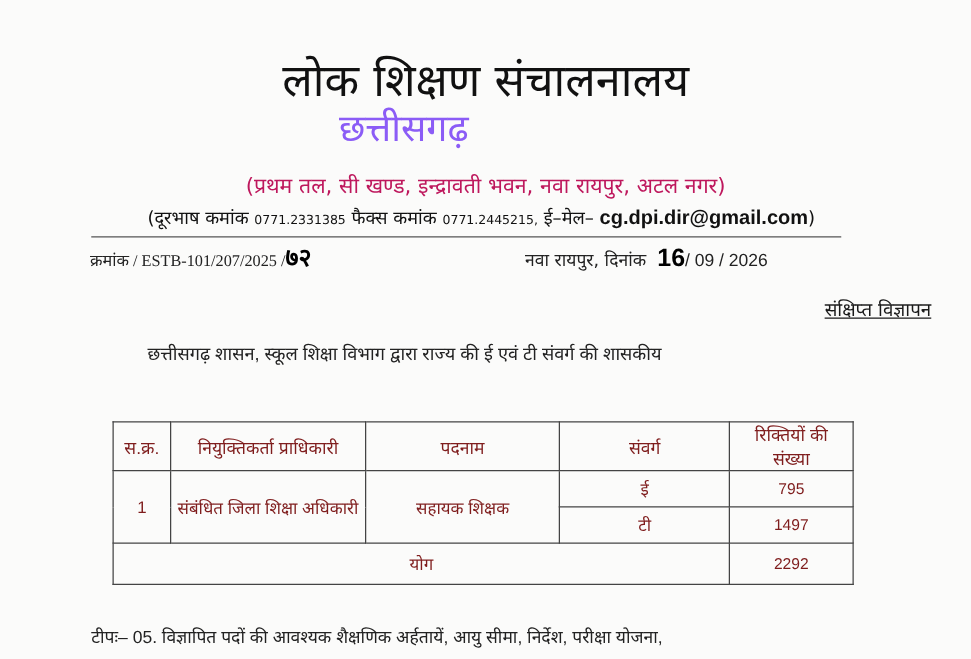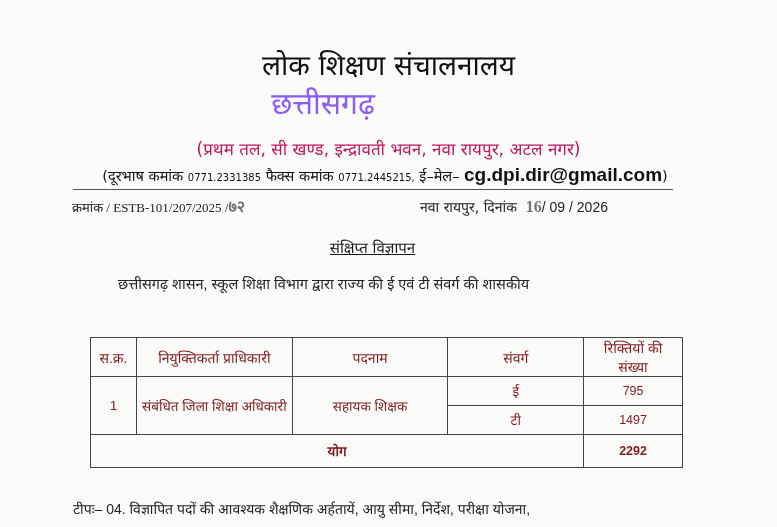--- a/index.html
+++ b/index.html
@@ -6,52 +6,52 @@
     body {
       width: 777px; height: 527px; overflow: hidden;
       background: #fbfbfa;
       font-family: "DejaVu Sans", sans-serif;
       color: #1a1a1a;
       position: relative;
     }
     .abs { position: absolute; }
     .title1 {
       left: 0; width: 777px; top: 48px; text-align: center;
-      font-size: 28px; line-height: 36px; color: #111;
+      font-size: 36px; line-height: 36px; color: #111;
     }
     .title2 {
       left: 0; width: 646px; top: 86px; text-align: center;
       font-size: 30px; line-height: 36px; color: #8b5cf6;
     }
     .addr {
       left: 0; width: 777px; top: 138px; text-align: center;
       font-size: 17px; line-height: 22px; color: #be185d;
     }
     .contact {
       left: 95px; width: 580px; top: 165px; text-align: center;
       font-size: 14.5px; line-height: 20px; color: #111; white-space: nowrap;
     }
     .contact .small { font-size: 10px; }
-    .contact .email { font-family: "Liberation Sans", sans-serif; font-weight: bold; font-size: 19px; }
+    .contact .email { font-family: "Liberation Sans", sans-serif; font-weight: bold; font-size: 16px; }
     .rule {
       left: 73px; width: 600px; top: 189px; height: 0;
       border-top: 1.5px solid #555;
     }
     .ref {
       left: 72px; top: 197px; font-size: 13px; line-height: 20px;
       font-family: "Liberation Serif", serif; color: #222; white-space: nowrap;
     }
-    .ink { color: #737373; font-weight: bold; font-size: 16px; font-family: Liberation Serif, serif; }
+    .ink { color: #000000; font-weight: bold; font-size: 20px; font-family: Liberation Sans, sans-serif; }
     .date {
       left: 420px; top: 197px; font-size: 14px; line-height: 20px;
       color: #222; white-space: nowrap;
     }
     .date .num { font-family: "Liberation Sans", sans-serif; font-size: 14px; }
     .heading {
-      left: 0; width: 745px; top: 238px; text-align: center;
+      left: 0; width: 745px; top: 238px; text-align: right;
       font-size: 15px; line-height: 20px;
     }
     .heading span { text-decoration: underline; }
     .para {
       left: 73px; width: 620px; top: 272px;
       font-size: 14.5px; line-height: 24px; color: #222;
       font-family: "Liberation Sans", sans-serif;
     }
     .para .l1 { display: block; text-indent: 45px; text-align: justify; white-space: nowrap; }
     .para .l2 { display: block; white-space: nowrap; margin-left: -10px; }
@@ -60,21 +60,21 @@
       border-collapse: collapse; font-family: "Liberation Sans", sans-serif;
       font-size: 13.5px; color: #7f1d1d;
     }
     table.vac td, table.vac th {
       border: 1.2px solid #444; text-align: center; vertical-align: middle;
       font-weight: normal; padding: 0 4px;
     }
     table.vac th { height: 38px; font-size: 14px; }
     table.vac td.sub { height: 28px; }
     table.vac td.num { font-size: 12.5px; }
-    table.vac tr.total td { height: 32px; font-weight: bold; }
+    table.vac tr.total td { height: 32px; font-weight: normal; }
     .note {
       left: 73px; top: 498px; font-size: 14px; line-height: 22px;
       font-family: "Liberation Sans", sans-serif; color: #222; white-space: nowrap;
     }
   </style>
 </head>
 <body>
 
 <div class="abs title1">लोक शिक्षण संचालनालय</div>
 <div class="abs title2">छत्तीसगढ़</div>
@@ -135,13 +135,13 @@
     <td class="sub">टी</td>
     <td class="sub num">1497</td>
   </tr>
   <tr class="total">
     <td colspan="4">योग</td>
     <td class="num">2292</td>
   </tr>
 </tbody>
   </table>
 
-<div class="abs note">टीपः– 04. विज्ञापित पदों की आवश्यक शैक्षणिक अर्हतायें, आयु सीमा, निर्देश, परीक्षा योजना,</div>
+<div class="abs note">टीपः– 05. विज्ञापित पदों की आवश्यक शैक्षणिक अर्हतायें, आयु सीमा, निर्देश, परीक्षा योजना,</div>
 
 </body></html>

